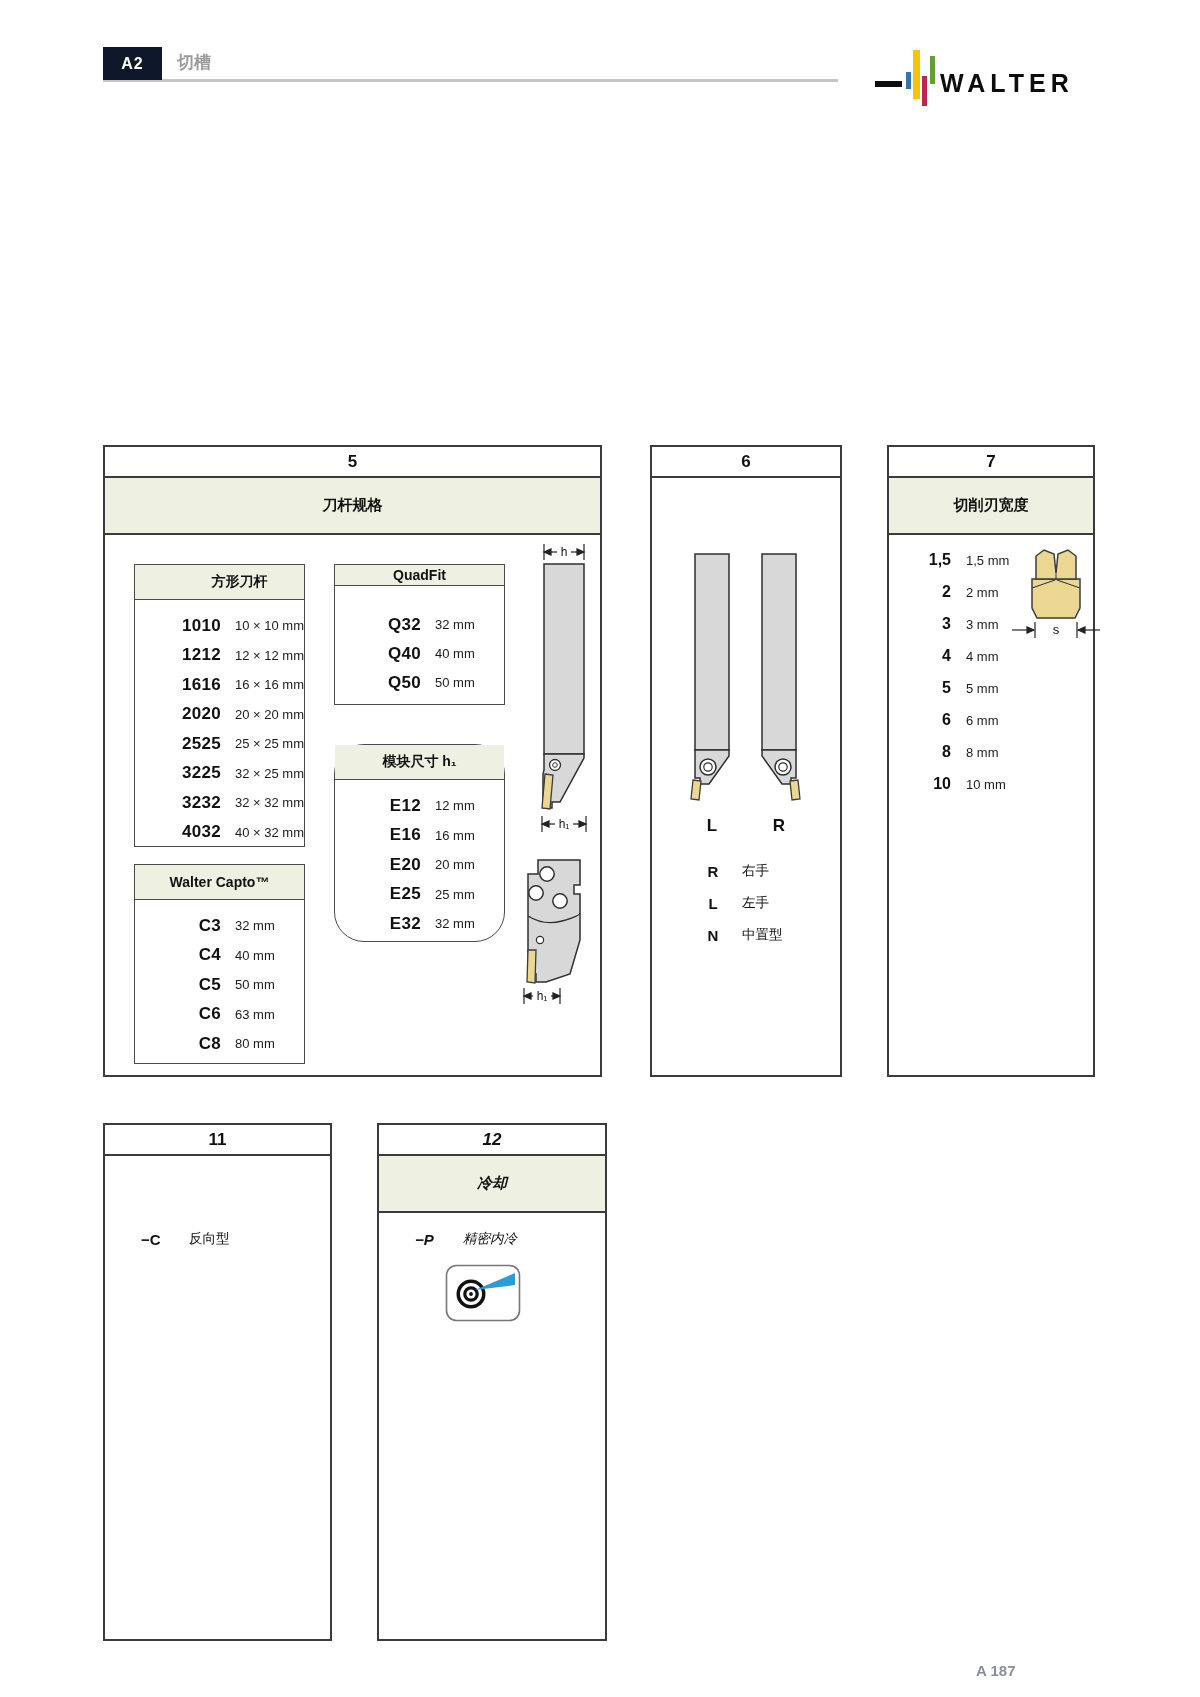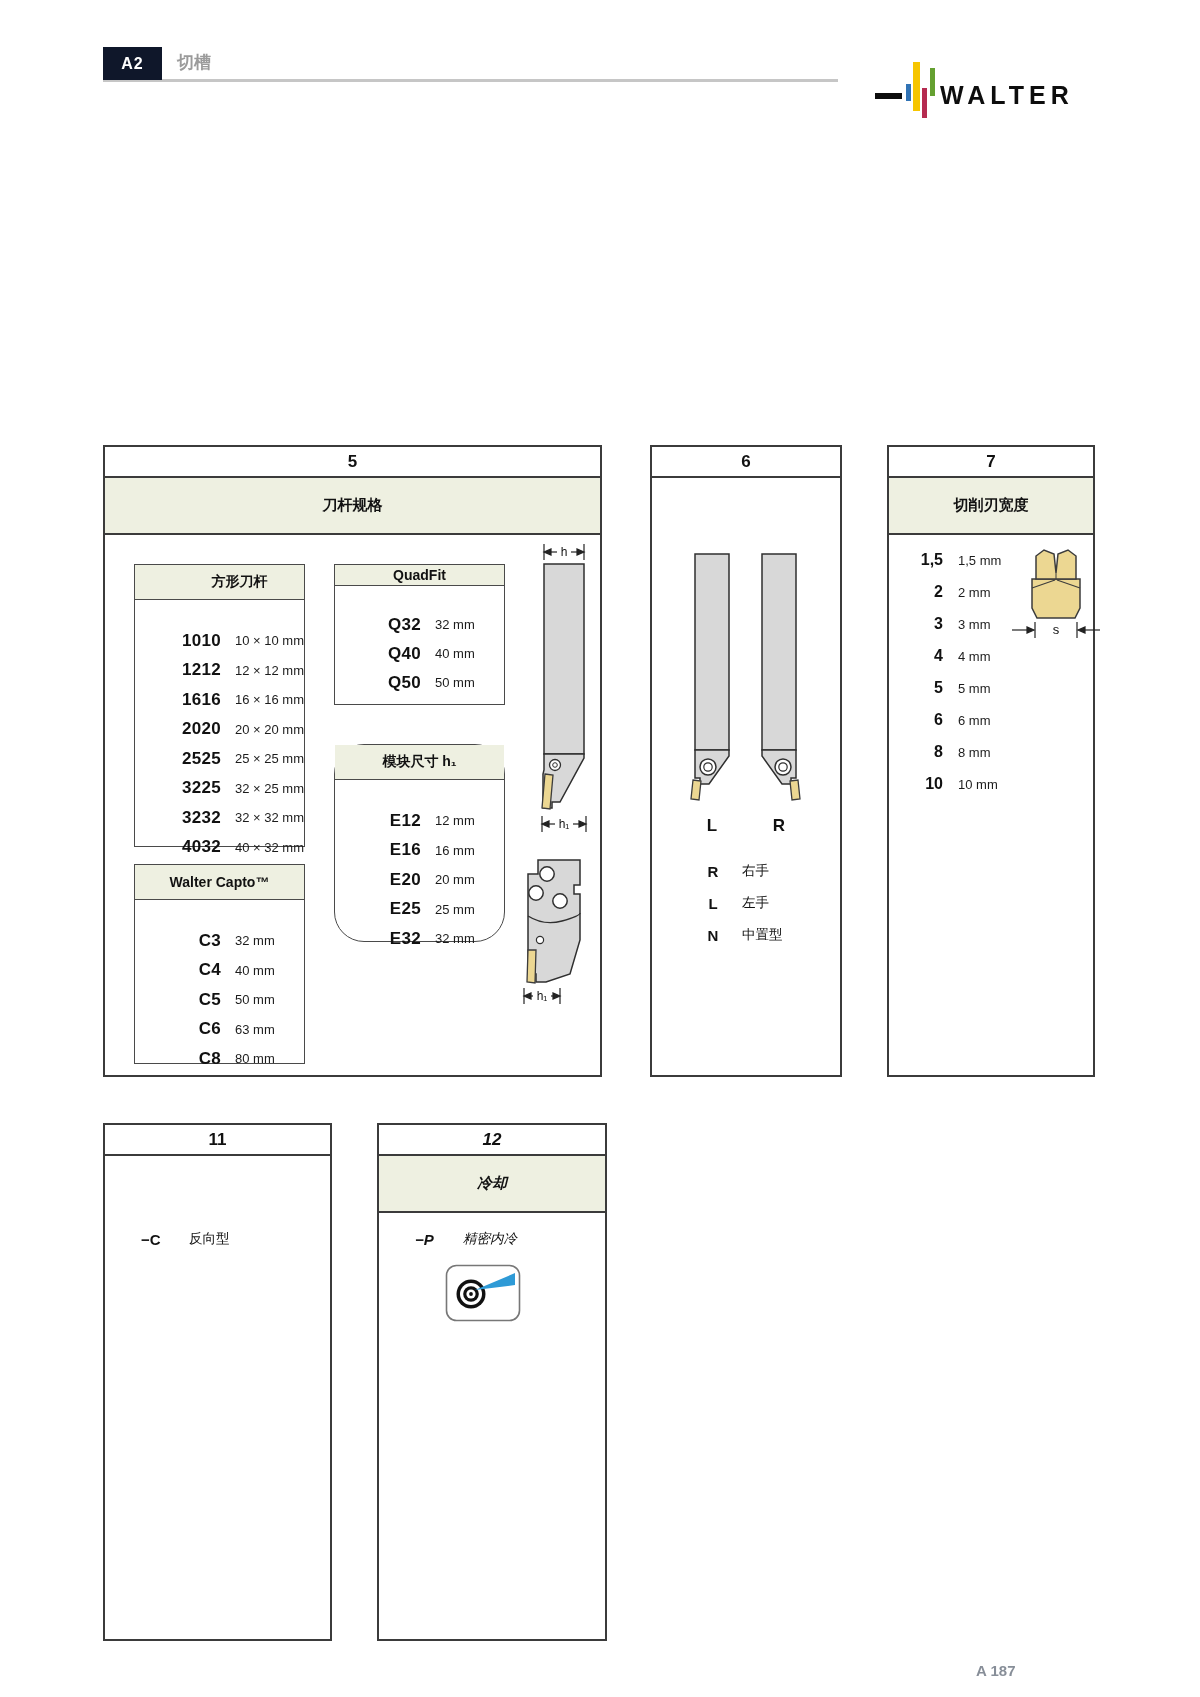--- a/index.html
+++ b/index.html
@@ -5,21 +5,21 @@
   html,body{margin:0;padding:0;background:#fff;}
   .canvas{position:relative;width:1200px;height:1697px;background:#ffffff;
     font-family:"Liberation Sans","DejaVu Sans",sans-serif;color:#111;overflow:hidden;}
 
   
   .hdr-rule{position:absolute;left:103px;top:79px;width:735px;height:3px;background:#c6c6c6;}
   .hdr-code{position:absolute;left:103px;top:47px;width:59px;height:33px;background:#0f172a;
     color:#fff;font-weight:bold;font-size:16px;display:flex;align-items:center;justify-content:center;letter-spacing:1px;}
   .hdr-title{position:absolute;left:177px;top:51px;font-size:17px;font-weight:bold;color:#9b9b9b;}
 
-  .logo{position:absolute;left:875px;top:60px;width:240px;height:62px;}
+  .logo{position:absolute;left:875px;top:48px;width:240px;height:62px;}
   .logo .bar{position:absolute;}
   .logo-dash{left:0;top:33px;width:27px;height:6px;background:#0d0d0d;}
   .logo-blue{left:31px;top:24px;width:5px;height:17px;background:#3173b5;}
   .logo-yellow{left:38px;top:2px;width:7px;height:49px;background:#f6c500;}
   .logo-red{left:47px;top:28px;width:5px;height:30px;background:#b52b50;}
   .logo-green{left:55px;top:8px;width:5px;height:28px;background:#64a030;}
   .logo-word{position:absolute;left:65px;top:21px;font-size:25px;font-weight:bold;letter-spacing:5px;color:#0d0d0d;}
 
   
   .panel{position:absolute;border:2px solid #3b3b3b;background:#fff;box-sizing:border-box;}
@@ -30,21 +30,21 @@
   #p5{left:103px;top:445px;width:499px;height:632px;}
   #p6{left:650px;top:445px;width:192px;height:632px;}
   #p7{left:887px;top:445px;width:208px;height:632px;}
   #p11{left:103px;top:1123px;width:229px;height:518px;}
   #p12{left:377px;top:1123px;width:230px;height:518px;font-style:italic;}
 
   
   .subtable{position:absolute;border:1.5px solid #4a4a4a;background:#fff;box-sizing:border-box;}
   .st-head{background:#eef0e1;border-bottom:1.5px solid #4a4a4a;font-weight:bold;font-size:14px;
     display:flex;align-items:center;justify-content:center;box-sizing:border-box;}
-  .st-rows{padding-top:26px;}
+  .st-rows{padding-top:11px;}
   .st-row{display:flex;align-items:center;}
   .st-code{width:86px;text-align:right;font-weight:bold;font-size:17px;letter-spacing:.3px;}
   .st-desc{margin-left:14px;font-size:13px;color:#1c1c1c;}
   #t-square{left:29px;top:117px;width:171px;height:283px;} #t-square .st-head{height:35px;padding-left:40px;} #t-square .st-row{height:29.5px;}
   #t-quadfit{left:229px;top:117px;width:171px;height:141px;} #t-quadfit .st-head{height:21px;} #t-quadfit .st-rows{padding-top:24px;} #t-quadfit .st-row{height:29px;}
   #t-module{left:229px;top:297px;width:171px;height:198px;border-radius:30px;} #t-module .st-head{height:35px;} #t-module .st-row{height:29.5px;}
   #t-capto{left:29px;top:417px;width:171px;height:200px;} #t-capto .st-head{height:35px;} #t-capto .st-row{height:29.5px;}
 
   
   .diag{position:absolute;}
@@ -53,21 +53,21 @@
   #p7-insert{left:109px;top:99px;}
   svg text{font-family:"Liberation Sans","DejaVu Sans",sans-serif;}
 
   
   #p6-legend{position:absolute;left:0;top:408px;width:100%;}
   .lg-row{display:flex;align-items:center;height:32px;}
   .lg-key{margin-left:48px;width:26px;text-align:center;font-weight:bold;font-size:15px;}
   .lg-txt{margin-left:16px;font-size:13.5px;}
 
   
-  #p7-rows{position:absolute;left:8px;top:97px;}
+  #p7-rows{position:absolute;left:16px;top:97px;}
   .p7-row{display:flex;align-items:center;height:32px;}
   .p7-val{width:46px;text-align:right;font-weight:bold;font-size:16px;}
   .p7-desc{margin-left:15px;font-size:13px;color:#1c1c1c;}
 
   
   .spec-row{position:absolute;left:0;top:99px;display:flex;align-items:center;height:30px;}
   .spec-code{margin-left:36px;width:28px;font-weight:bold;font-size:15px;}
   .spec-desc{margin-left:20px;font-size:13.5px;}
   #p12-icon{position:absolute;left:66px;top:139px;}
 

